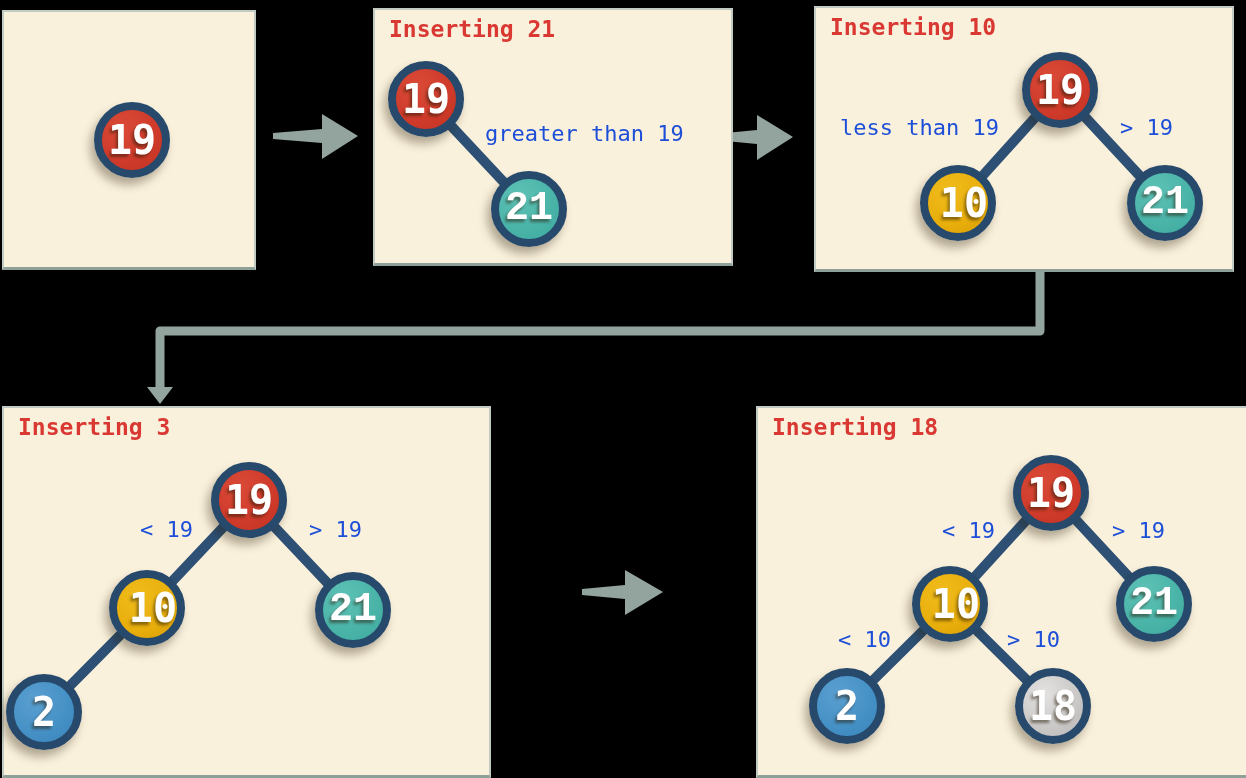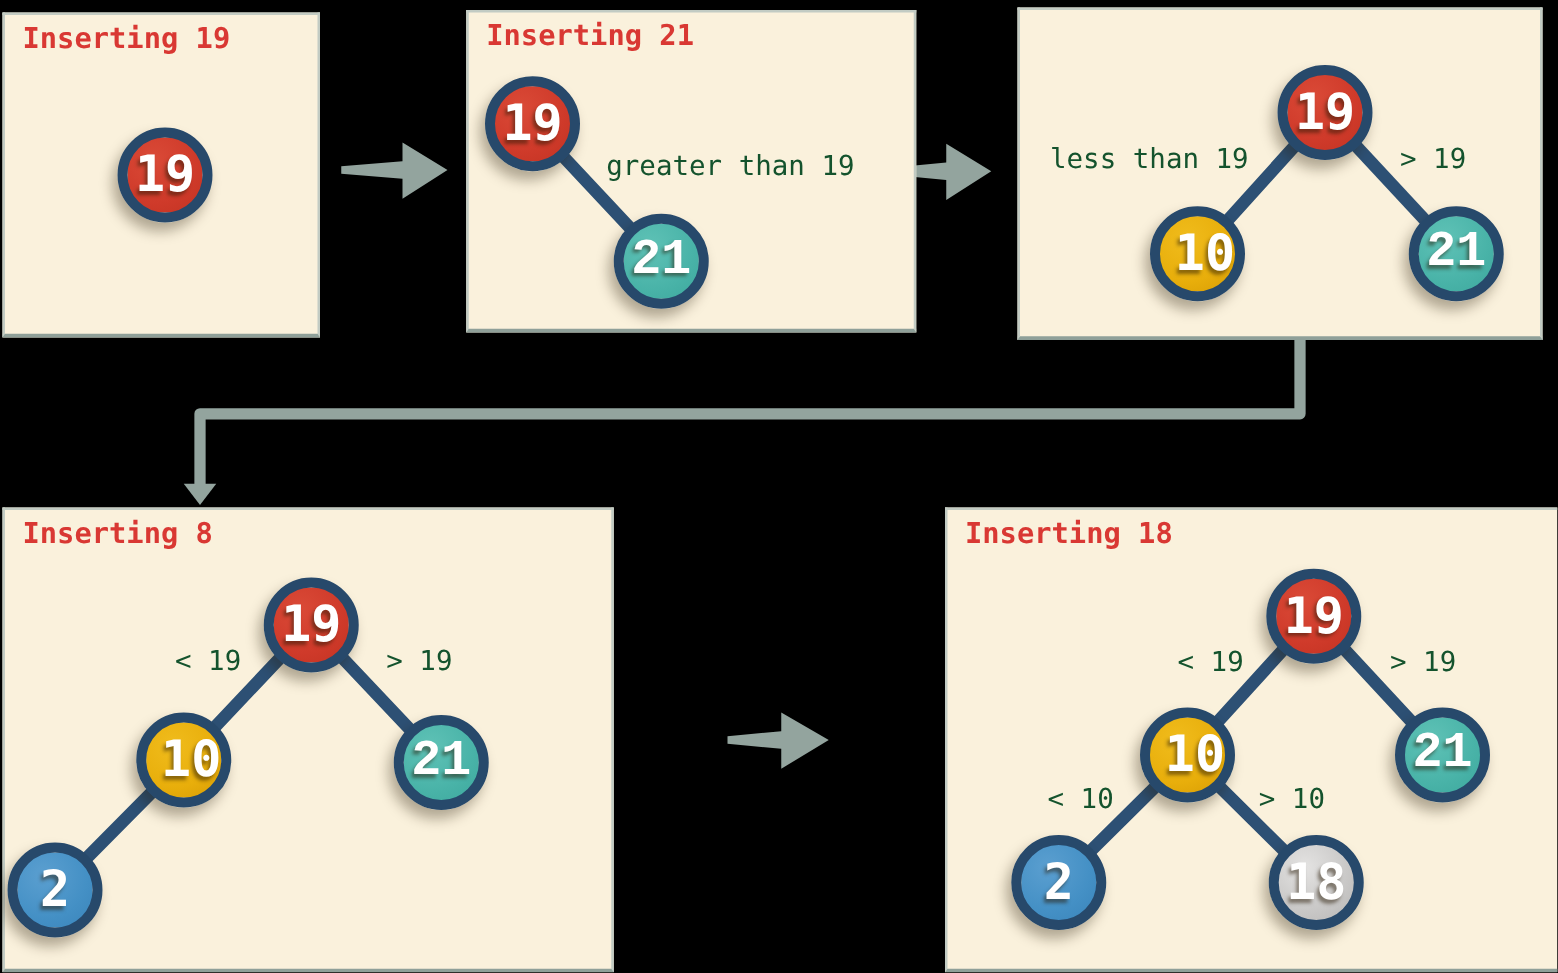--- a/index.html
+++ b/index.html
@@ -27,80 +27,80 @@
   .node span{
     font-weight:bold;font-size:40px;line-height:1;color:#fff;
     text-shadow:-2px 3px 3px rgba(40,25,5,0.5);
   }
   .node.red{background:radial-gradient(circle at 35% 30%,#da4a37,#cf3a2a 60%,#c23322);}
   .node.teal{background:radial-gradient(circle at 35% 30%,#5fc2b6,#49b3a8 60%,#3da89d);font-family:Liberation Mono, monospace;}
   .node.yellow{background:radial-gradient(circle at 35% 30%,#f0bc1c,#e8ae0b 60%,#d69b04);justify-content:flex-end;}
   .node.blue{background:radial-gradient(circle at 35% 30%,#5b9fd0,#4490c5 60%,#3a84ba);}
   .node.gray{background:radial-gradient(circle at 35% 30%,#e4e3e2,#c9c8c7 60%,#b7b6b5);}
   .elabel{
-    position:absolute;font-size:22px;color:#14532d;white-space:nowrap;line-height:1.2;
+    position:absolute;font-size:22px;color:#1d4ed8;white-space:nowrap;line-height:1.2;
   }
   #flow{position:absolute;left:0;top:0;pointer-events:none;}
   .flow-shape{fill:#93a49e;}
   .flow-line{fill:none;stroke:#93a49e;stroke-width:9;stroke-linejoin:round;}
 </style>
 </head>
 <body>
 
 <div id="canvas">
 
   <svg id="flow" width="1246" height="778" viewBox="0 0 1246 778">
     <polygon class="flow-shape" points="273,133 322,129 322,114 358,136 322,159 322,143 273,139"></polygon>
     <polygon class="flow-shape" points="715,134 757,130 757,115 793,137 757,160 757,144 715,140"></polygon>
     <polygon class="flow-shape" points="582,589 625,585 625,570 663,592 625,615 625,599 582,595"></polygon>
     <path class="flow-line" d="M 1040 272 L 1040 331 L 160 331 L 160 390"></path>
     <polygon class="flow-shape" points="147,387 173,387 160,404"></polygon>
   </svg>
 
   <div class="panel" style="left:2px;top:10px;width:254px;height:260px">
-    <div class="title">Inserting 19</div>
     <div class="node red" style="left:90px;top:90px">
       <span>19</span>
     </div>
   </div>
 
   <div class="panel" style="left:373px;top:8px;width:360px;height:258px">
     <div class="title">Inserting 21</div>
     <svg class="edges" width="327" height="253">
       <line x1="51" y1="89" x2="154" y2="199"></line>
     </svg>
     <div class="node red" style="left:13px;top:51px">
       <span>19</span>
     </div>
     <div class="node teal" style="left:116px;top:161px">
       <span>21</span>
     </div>
     <div class="elabel" style="left:110px;top:111px">greater than 19</div>
   </div>
 
   <div class="panel" style="left:814px;top:6px;width:420px;height:266px">
+    <div class="title">Inserting 10</div>
     <svg class="edges" width="420" height="261">
       <line x1="244" y1="82" x2="142" y2="195"></line>
       <line x1="244" y1="82" x2="349" y2="195"></line>
     </svg>
     <div class="node red" style="left:206px;top:44px">
       <span>19</span>
     </div>
     <div class="node yellow" style="left:104px;top:157px">
       <span>10</span>
     </div>
     <div class="node teal" style="left:311px;top:157px">
       <span>21</span>
     </div>
     <div class="elabel" style="left:24px;top:107px">less than 19</div>
     <div class="elabel" style="left:304px;top:107px">&gt; 19</div>
   </div>
 
   <div class="panel" style="left:2px;top:406px;width:489px;height:372px">
-    <div class="title">Inserting 8</div>
+    <div class="title">Inserting 3</div>
     <svg class="edges" width="489" height="367">
       <line x1="245" y1="92" x2="143" y2="200"></line>
       <line x1="245" y1="92" x2="349" y2="202"></line>
       <line x1="143" y1="200" x2="40" y2="304"></line>
     </svg>
     <div class="node red" style="left:207px;top:54px">
       <span>19</span>
     </div>
     <div class="node yellow" style="left:105px;top:162px">
       <span>10</span>

